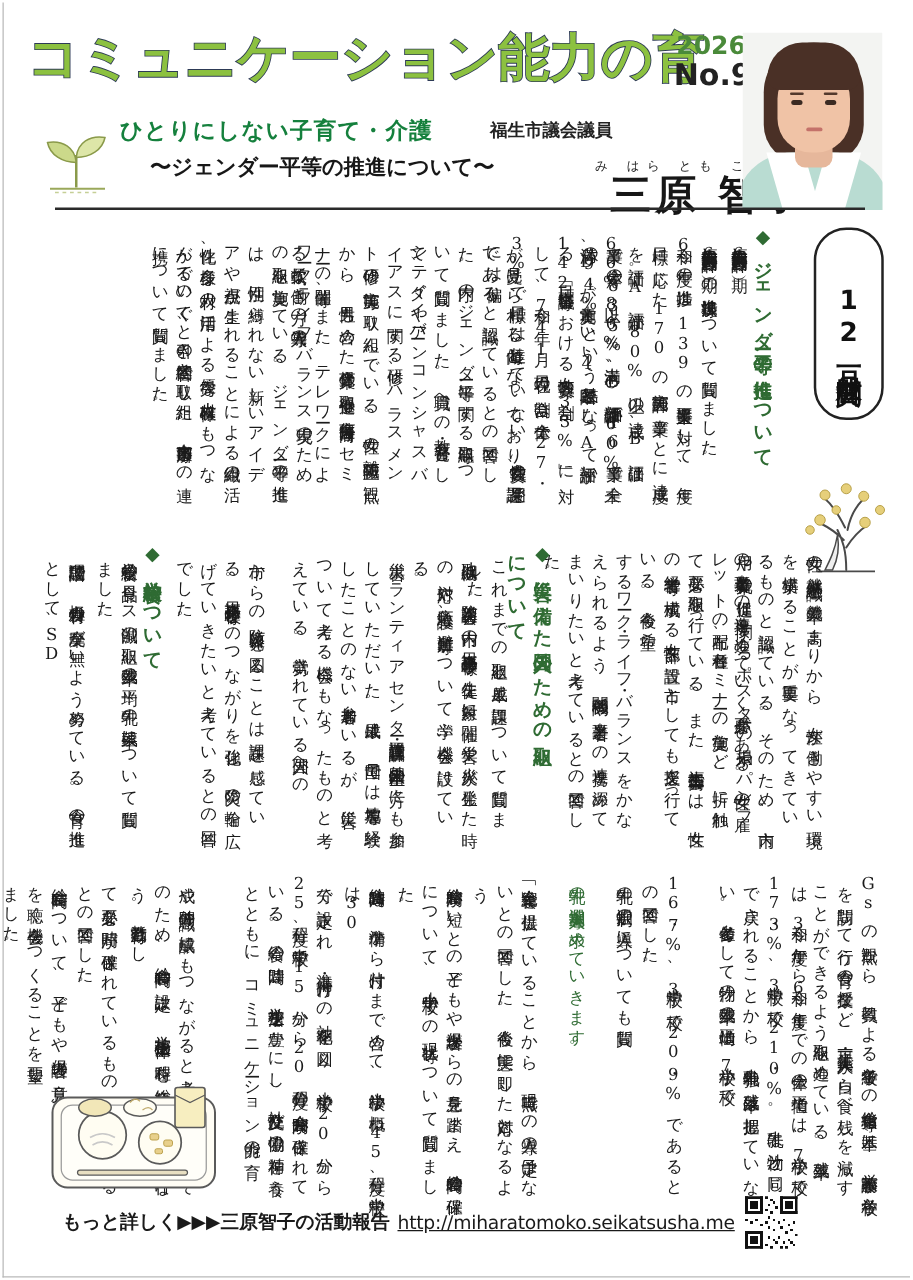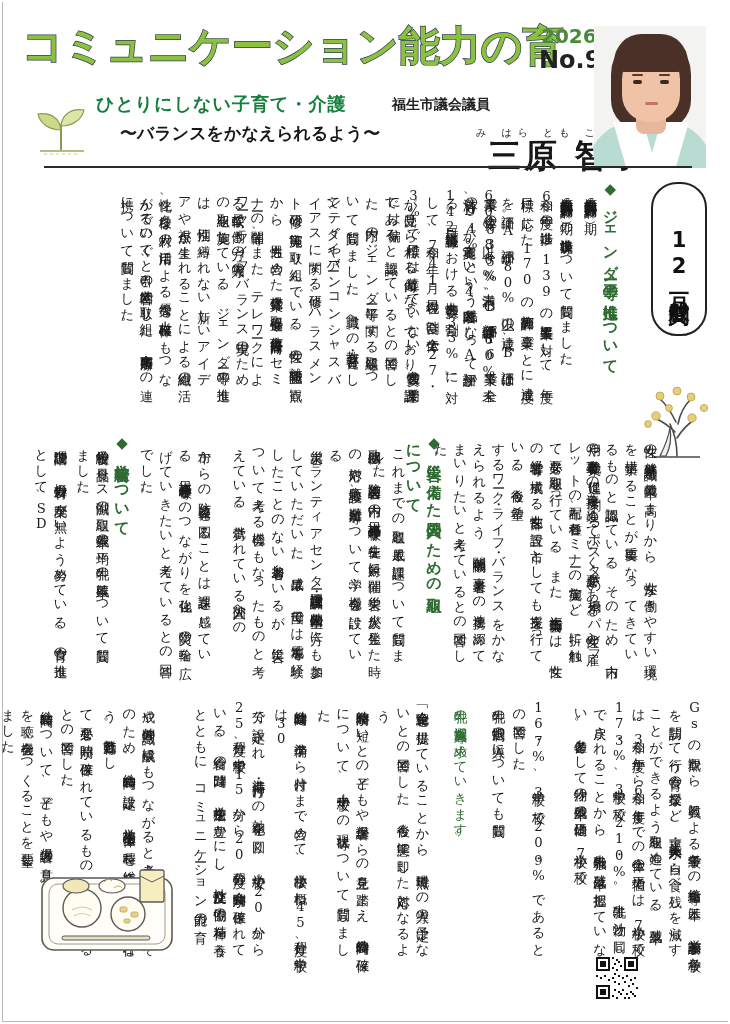--- a/index.html
+++ b/index.html
@@ -163,21 +163,21 @@
 
     <svg class="sprout" viewBox="0 0 62 58">
       <path d="M31 50 C31 38 31 30 31 24" stroke="#8a9a4a" stroke-width="2" fill="none"></path>
       <path d="M31 30 C20 30 10 24 8 14 C20 12 30 18 31 30 Z" fill="#cbd98a" stroke="#8a9a4a" stroke-width="1.2"></path>
       <path d="M31 26 C42 26 52 20 54 10 C42 8 32 14 31 26 Z" fill="#dde6a8" stroke="#8a9a4a" stroke-width="1.2"></path>
       <path d="M10 51 L54 51" stroke="#9aa85a" stroke-width="1.6" fill="none"></path>
       <path d="M14 54 L50 54" stroke="#c5cf96" stroke-width="1.2" fill="none" stroke-dasharray="3 3"></path>
     </svg>
 
     <div class="mast-sub1">ひとりにしない子育て・介護</div>
-    <div class="mast-sub2">〜バランスをかなえられるよう〜</div>
+    <div class="mast-sub2">〜ジェンダー平等の推進について〜</div>
 
     <div class="mast-role">福生市議会議員</div>
     <div class="mast-ruby">み はら  とも こ</div>
     <div class="mast-name">三原 智子</div>
 
     <div class="portrait">
       <div class="p-bg"></div>
       <div class="p-hairback"></div>
       <div class="p-jacket"></div>
       <div class="p-collarL"></div>
@@ -270,20 +270,22 @@
       <rect x="88" y="57" width="6" height="4" rx="1.4"></rect>
     </g>
     <ellipse cx="40" cy="24" rx="13" ry="7" fill="#f2e7b8" stroke="#5a5a5a" stroke-width="1.2"></ellipse>
     <ellipse cx="76" cy="24" rx="13" ry="7" fill="#fffdf2" stroke="#5a5a5a" stroke-width="1.2"></ellipse>
     <path d="M68 20 q4 -5 8 -1 M78 26 q5 -4 8 0" stroke="#bfa96a" stroke-width="1" fill="none"></path>
     <rect x="104" y="8" width="24" height="32" rx="2" fill="#f7eec0" stroke="#5a5a5a" stroke-width="1.3"></rect>
     <path d="M104 14 L116 20 L128 14" stroke="#5a5a5a" stroke-width="1" fill="none"></path>
     <rect x="26" y="74" width="88" height="4" rx="2" fill="#e8dfc2" stroke="#5a5a5a" stroke-width="1"></rect>
   </svg>
 
+  <div class="footer-txt">もっと詳しく▶▶▶三原智子の活動報告</div>
+  <a class="footer-url" href="#">http://miharatomoko.seikatsusha.me</a>
 
   <svg class="qr" viewBox="0 0 21 21" shape-rendering="crispEdges">
     <rect width="21" height="21" fill="#fff"></rect>
     <g fill="#111">
       <rect x="0" y="0" width="7" height="1"></rect>
         <rect x="0" y="6" width="7" height="1"></rect>
       <rect x="0" y="0" width="1" height="7"></rect>
         <rect x="6" y="0" width="1" height="7"></rect>
       <rect x="2" y="2" width="3" height="3"></rect>
       <rect x="14" y="0" width="7" height="1"></rect>

